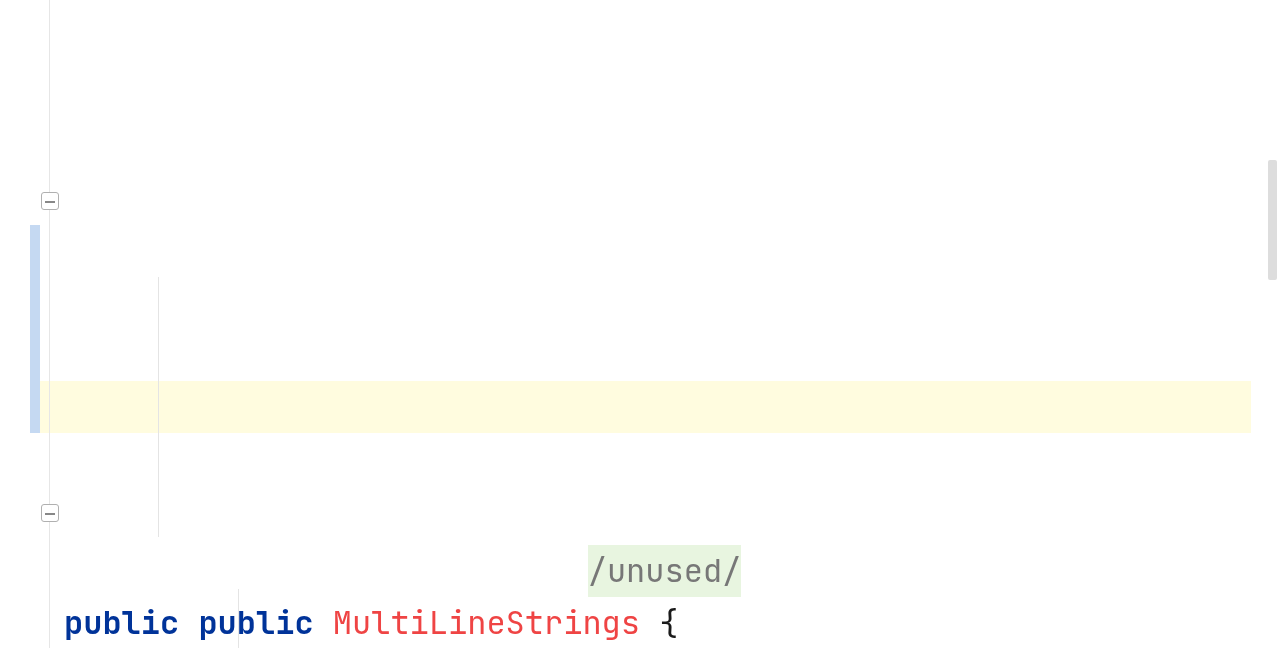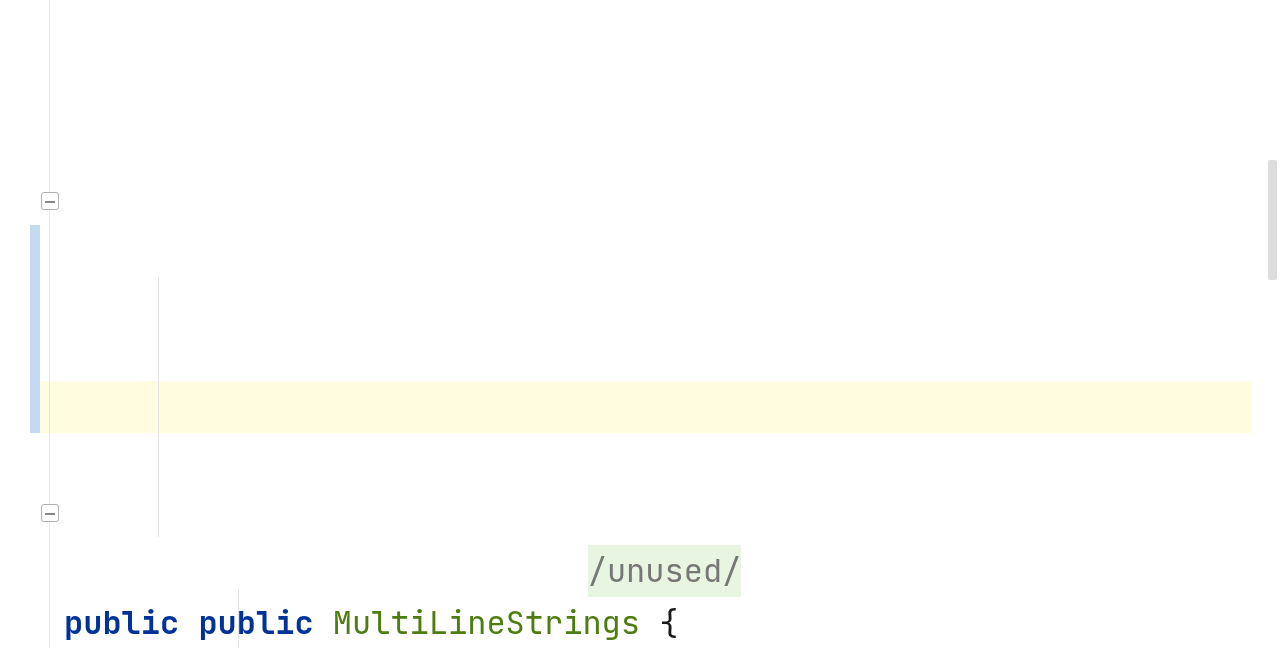--- a/index.html
+++ b/index.html
@@ -32,21 +32,21 @@
       position: relative;
       padding-left: 14px;
     }
     .line {
       height: 52px;
       white-space: pre;
       position: relative;
     }
     .kw { color: #003399; font-weight: bold; text-align: center; }
     .plain { color: #1a1a1a; }
-    .ident { color: #4d7c0f; }
+    .ident { color: #ef4444; }
 
     .unused-hl {
       background: #e8f5e0;
       display: inline-block;
       color: #777777;
     }
 
     
     .fold-handle {
       position: absolute;

